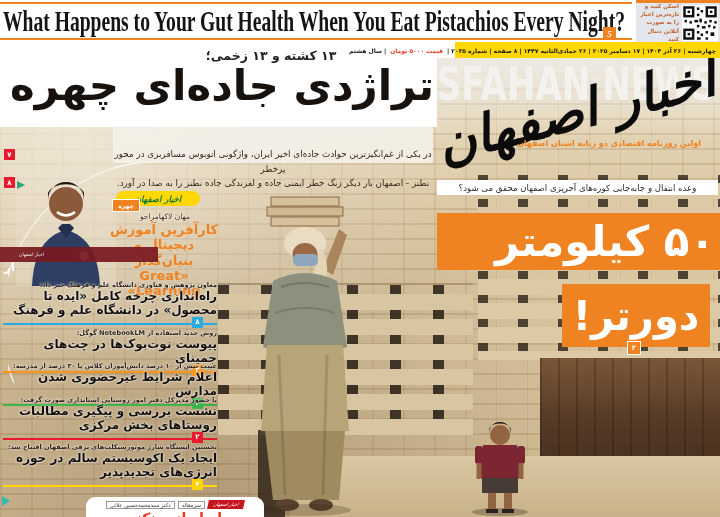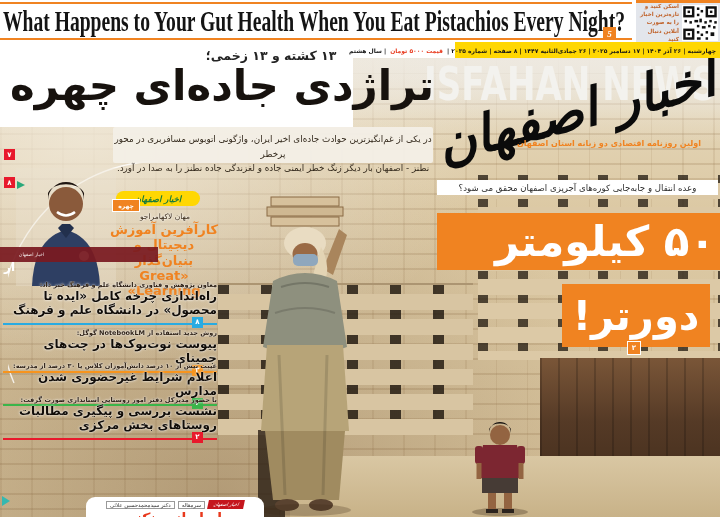--- a/index.html
+++ b/index.html
@@ -52,26 +52,26 @@
   
   .latin-svg{left:420px;top:57px;width:300px;height:52px;z-index:3;}
   .calli{left:436px;top:50px;width:280px;height:122px;z-index:3;display:flex;align-items:center;justify-content:center;
          transform:rotate(-14deg);font-size:52px;font-weight:bold;font-style:italic;color:#0b0b0b;
          white-space:nowrap;direction:rtl;}
   .tagline{left:505px;top:139px;width:208px;z-index:3;font-size:8px;font-weight:bold;color:#f08321;
            text-align:center;direction:rtl;}
 
   
   .band{left:437px;top:40px;width:20px;height:18px;background:#fff;z-index:4;}
-  .lead{left:0;top:40px;width:353px;height:87px;background:#fff;z-index:4;}
+  .lead{left:0;top:40px;width:437px;height:87px;background:#fff;z-index:4;}
   .lead-inner{margin-left:108px;width:326px;text-align:center;direction:rtl;}
   .lead-kicker{padding-top:8px;font-size:12.5px;font-weight:bold;color:#232323;}
   .lead-headline{margin-top:2px;font-size:42px;font-weight:bold;color:#17120e;line-height:1.0;white-space:nowrap;}
   .lead-sub{left:113px;top:127px;width:320px;height:36px;background:rgba(243,239,231,.94);z-index:4;border-radius:2px;
-            direction:rtl;text-align:center;font-size:8.8px;color:#33291c;line-height:1.65;padding-top:5px;box-sizing:border-box;}
+            direction:rtl;text-align:center;font-size:8.8px;color:#33291c;line-height:1.65;padding-top:20px;box-sizing:border-box;}
 
   
   .s2-kicker{left:437px;top:180px;width:281px;height:15px;background:#fff;z-index:4;direction:rtl;
              display:flex;align-items:center;justify-content:center;font-size:8.6px;color:#2c2c2c;white-space:nowrap;}
   .s2-box1{left:437px;top:213px;width:336px;height:57px;background:#f08321;z-index:4;direction:rtl;
            display:flex;align-items:center;justify-content:center;color:#fff;font-size:42px;font-weight:bold;white-space:nowrap;}
   .s2-box2{left:562px;top:284px;width:148px;height:63px;background:#f08321;z-index:4;direction:rtl;
            display:flex;align-items:center;justify-content:center;color:#fff;font-size:40px;font-weight:bold;white-space:nowrap;}
   .s2-badge{left:627px;top:341px;width:12px;height:12px;background:#f08321;border:1px solid #fff;z-index:5;color:#fff;
             font-size:7px;font-weight:bold;display:flex;align-items:center;justify-content:center;}
@@ -303,20 +303,28 @@
     </div>
   </article>
   <article class="news-item i4">
     <div class="nk">با حضور مدیرکل دفتر امور روستایی استانداری صورت گرفت:</div>
     <h3 class="nh">نشست بررسی و پیگیری مطالبات روستاهای بخش مرکزی</h3>
     <div class="nr">
       <span class="nrule" style="background: rgb(232, 25, 44);"></span>
       <span class="nbadge" style="background: rgb(232, 25, 44);">۲</span>
     </div>
   </article>
+  <article class="news-item i5">
+    <div class="nk">نخستین ایستگاه شارژ موتورسیکلت‌های برقی اصفهان افتتاح شد:</div>
+    <h3 class="nh">ایجاد یک اکوسیستم سالم در حوزه انرژی‌های تجدیدپذیر</h3>
+    <div class="nr">
+      <span class="nrule" style="background: rgb(255, 212, 0);"></span>
+      <span class="nbadge" style="background: rgb(255, 212, 0);">۶</span>
+    </div>
+  </article>
 
   <div class="abs ed-card">
     <div class="ed-row">
       <div class="ed-logo">اخبار اصفهان</div>
       <div class="ed-box">سرمقاله</div>
       <div class="ed-box">دکتر سیدمحمدحسین علائی</div>
     </div>
     <div class="ed-title">رابط بازی نکنیم</div>
   </div>
 

